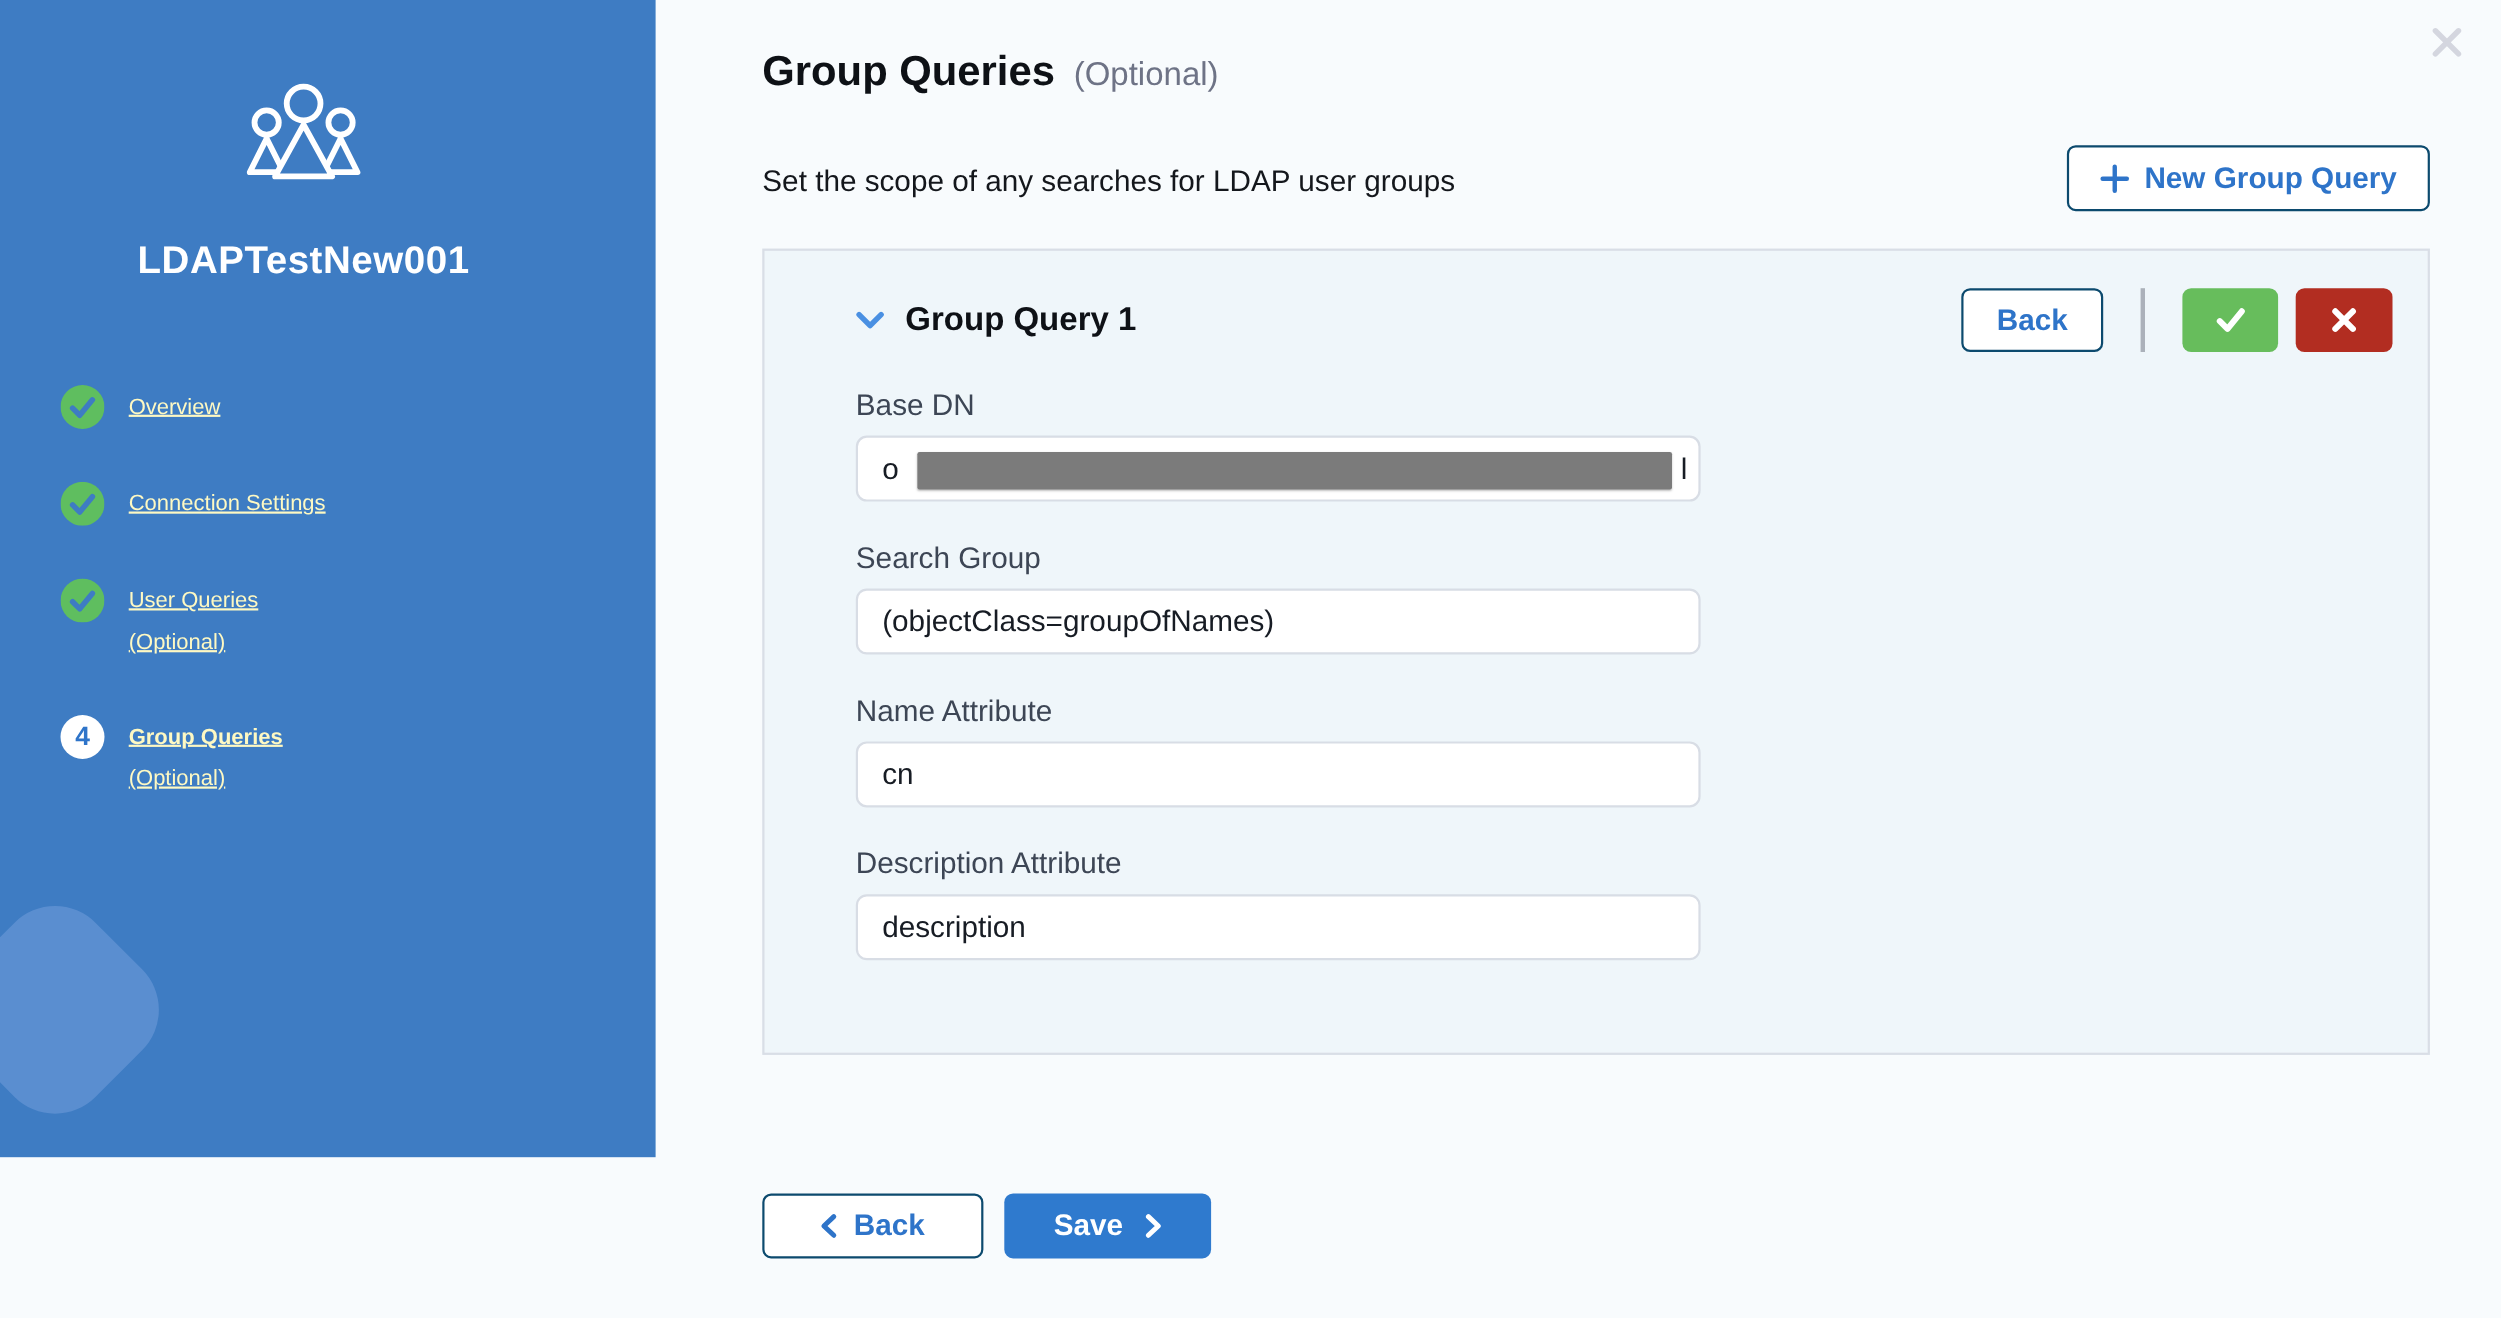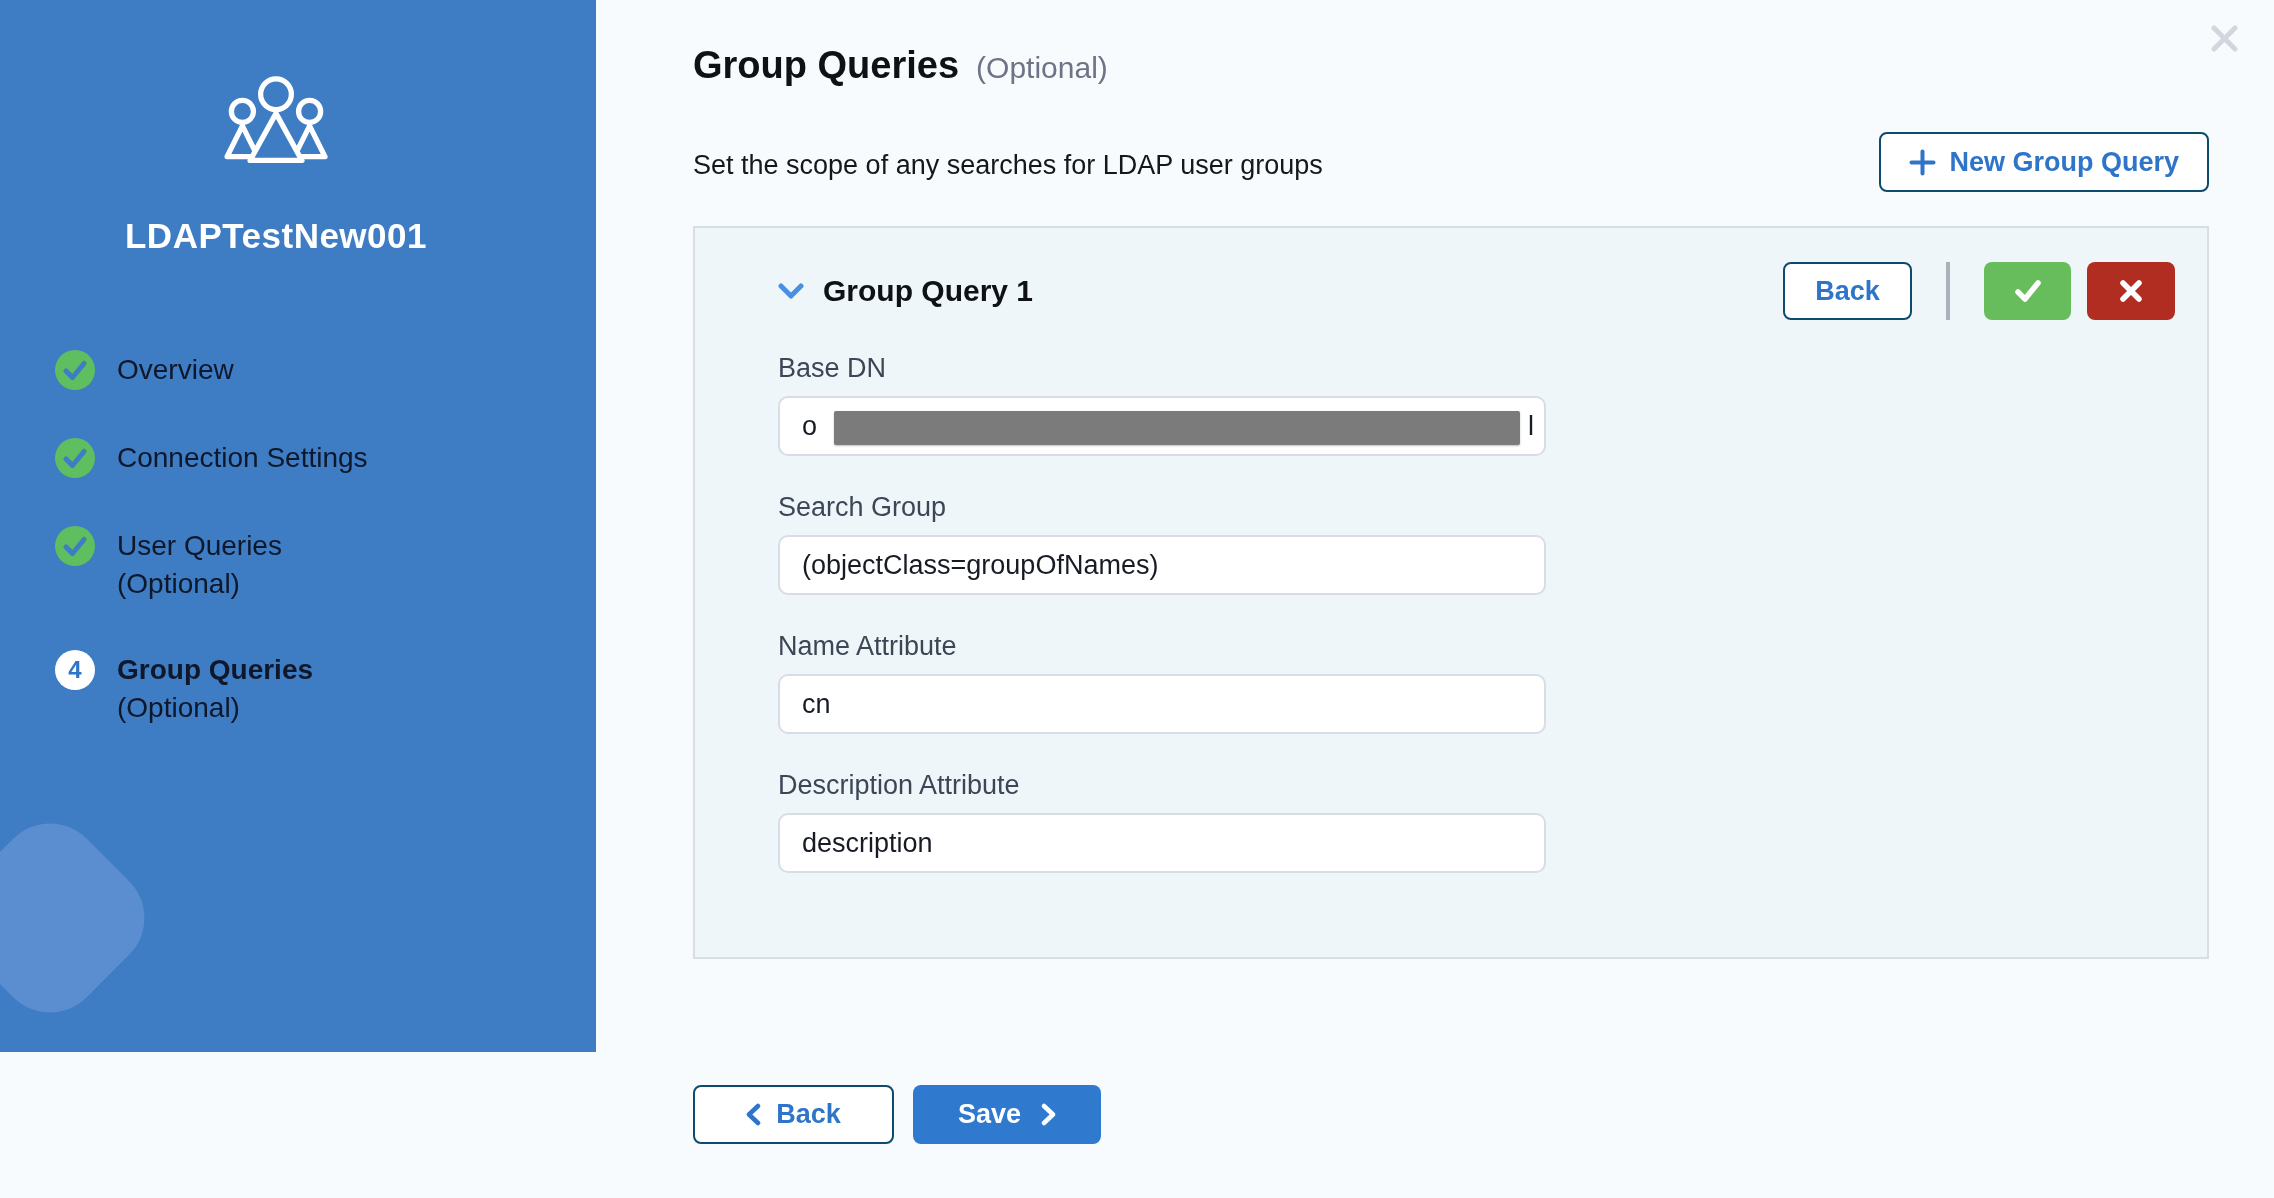--- a/index.html
+++ b/index.html
@@ -34,21 +34,21 @@
   }
 
   .nav { position:absolute; left:55px; top:350px; display:flex; flex-direction:column; gap:48px; }
   .nav-item { display:flex; align-items:flex-start; gap:22px; cursor:pointer; }
   .nav-icon { width:40px; height:40px; flex:0 0 40px; }
   .step-circle {
     width:40px; height:40px; border-radius:50%; background:#ffffff;
     color:#2e74c9; font-size:24px; font-weight:700;
     display:flex; align-items:center; justify-content:center;
   }
-  .nav-text { color:#0f172a; font-size:28px; }
+  .nav-text { color:#fef9c3; font-size:20px;text-decoration:underline; }
   .nav-label { line-height:40px; }
   .nav-item.current .nav-label { font-weight:700; }
   .nav-sublabel { line-height:36px; font-weight:400; }
 
   
   .close-btn {
     position:absolute; top:18px; right:30px; width:40px; height:40px;
     display:flex; align-items:center; justify-content:center; cursor:pointer;
     background:none; border:none;
   }

